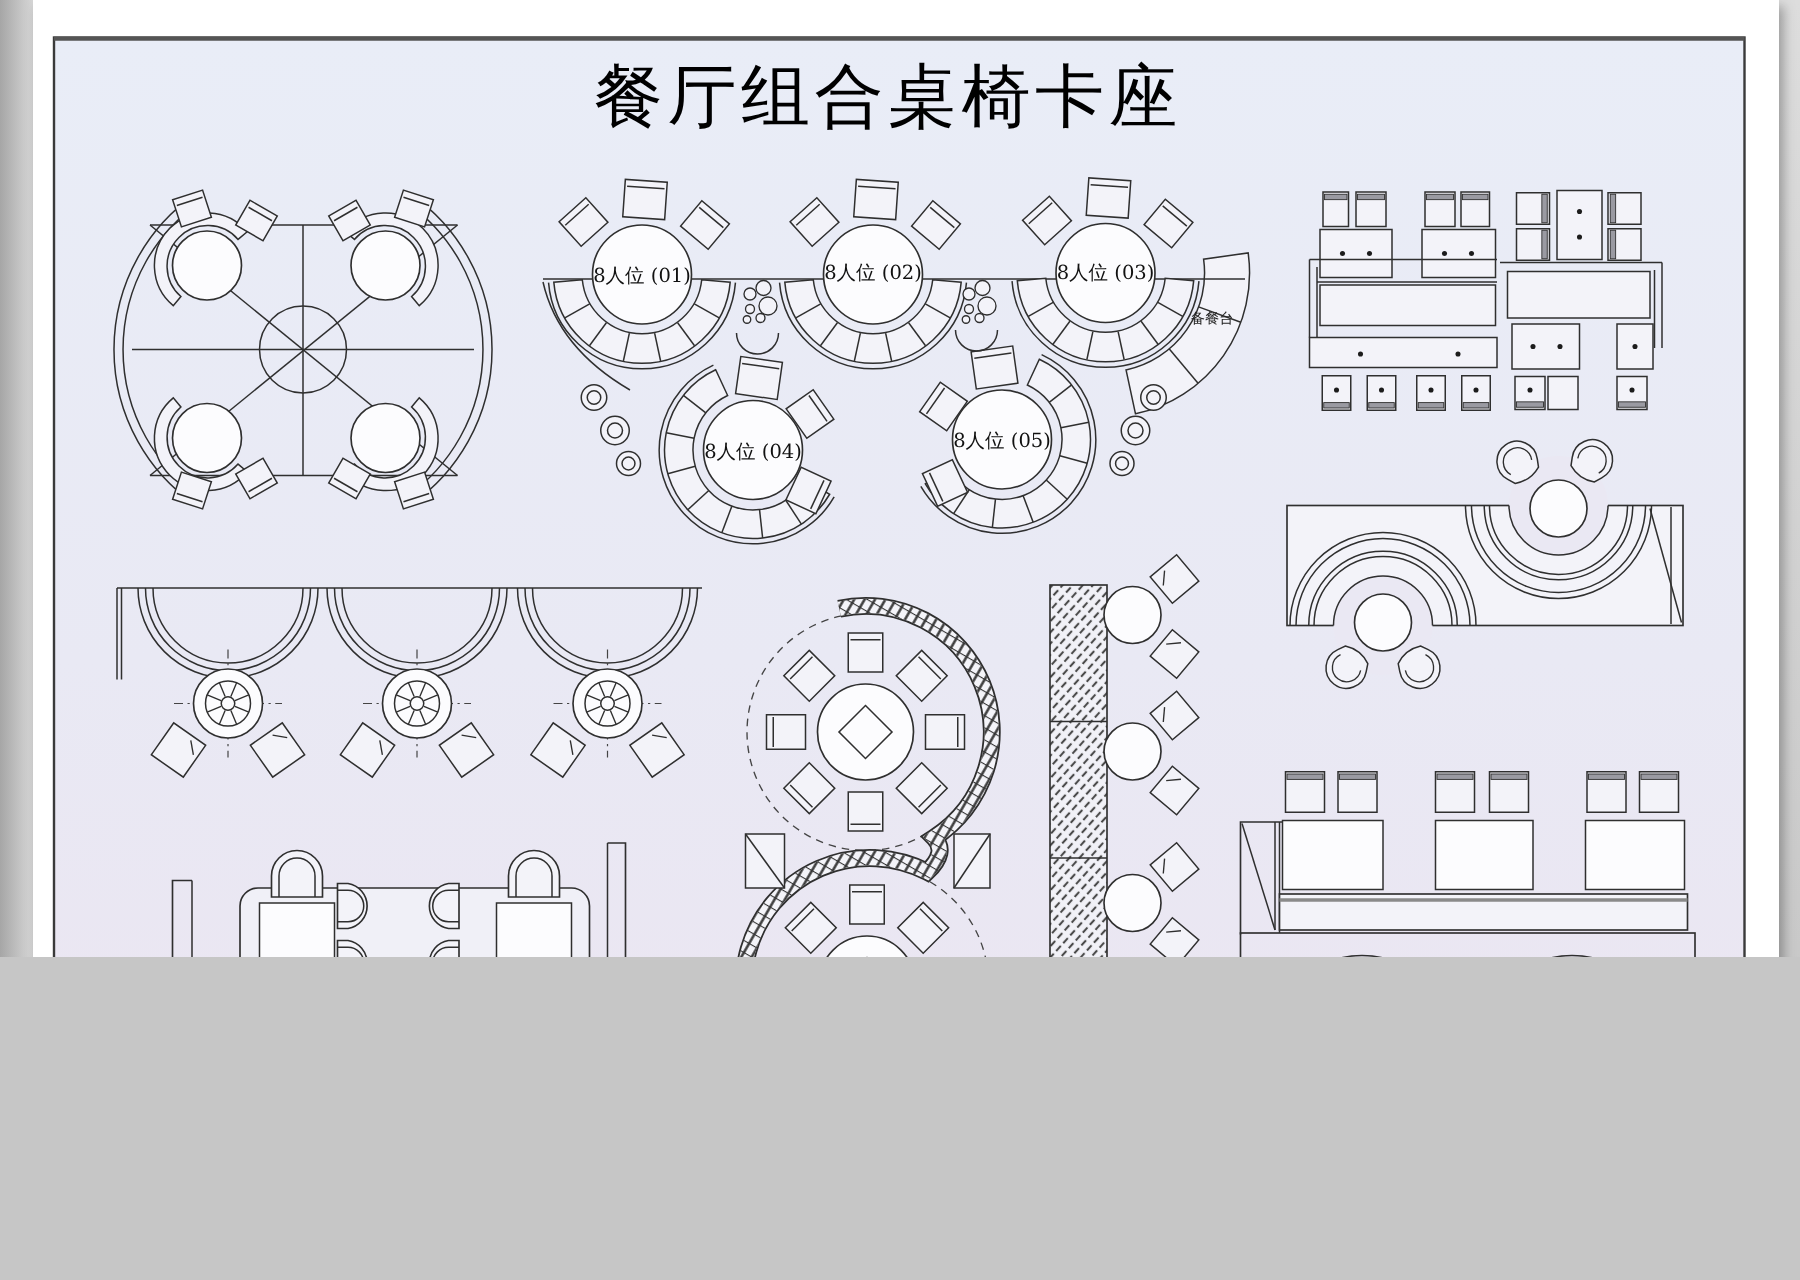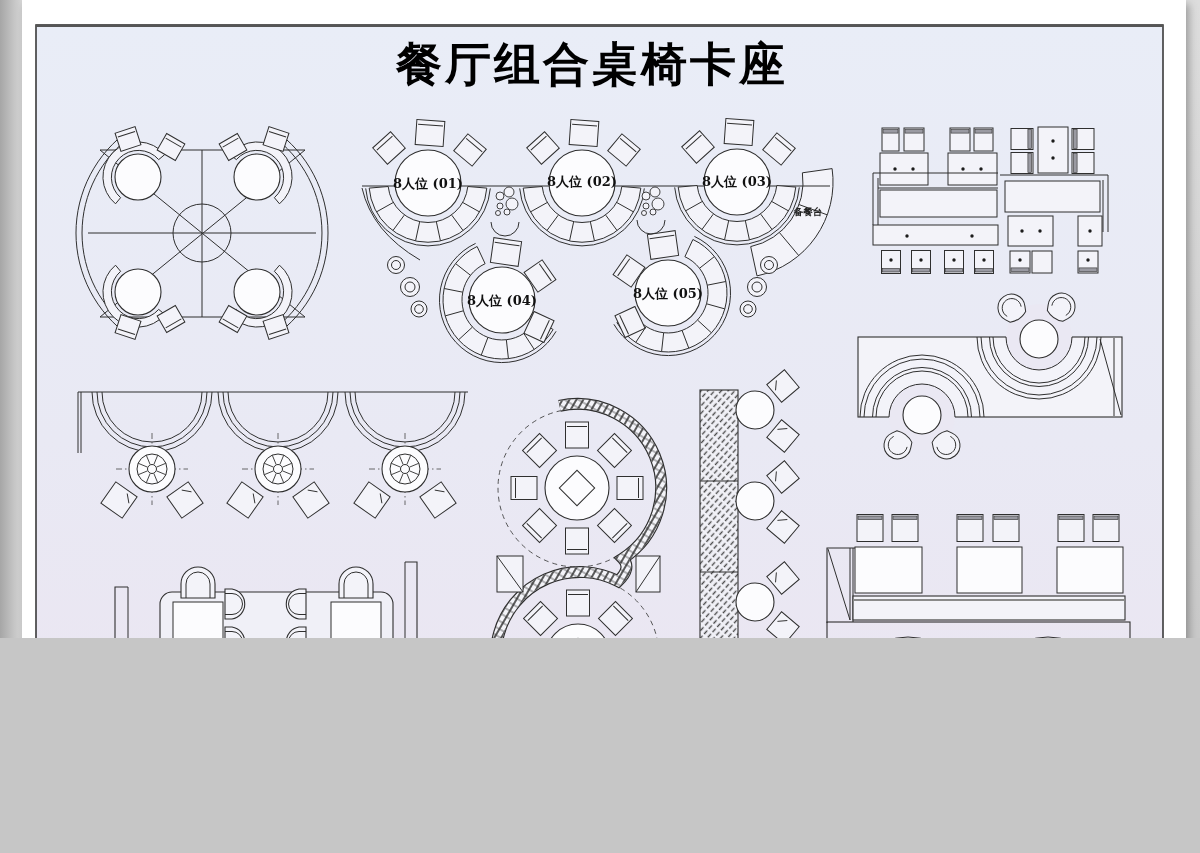--- a/index.html
+++ b/index.html
@@ -1,16 +1,16 @@
 <!DOCTYPE html>
 <html><head>
 <meta charset="utf-8">
 <style>
   html,body{margin:0;padding:0;background:#c6c6c6;}
-  .stage{position:relative;width:1200px;height:638px;overflow:hidden;font-family:"DejaVu Serif","Liberation Serif",serif;font-weight:bold;}
+  .stage{position:relative;width:1200px;height:638px;overflow:hidden;font-family:"DejaVu Serif","Liberation Serif",serif;}
   svg{display:block;}
   .t-title{font-family:"DejaVu Serif","Liberation Serif",serif;font-size:46px;letter-spacing:3px;fill:#000;text-anchor:middle;}
   .t-label{font-family:"DejaVu Serif","Liberation Serif",serif;font-size:13px;fill:#111;text-anchor:middle;}
   .t-small{font-family:"DejaVu Serif","Liberation Serif",serif;font-size:9.5px;fill:#222;text-anchor:middle;}
 </style>
 </head>
 <body>
 
 <div class="stage">
 <svg id="cad" width="1200" height="853" viewBox="0 0 1200 853">

